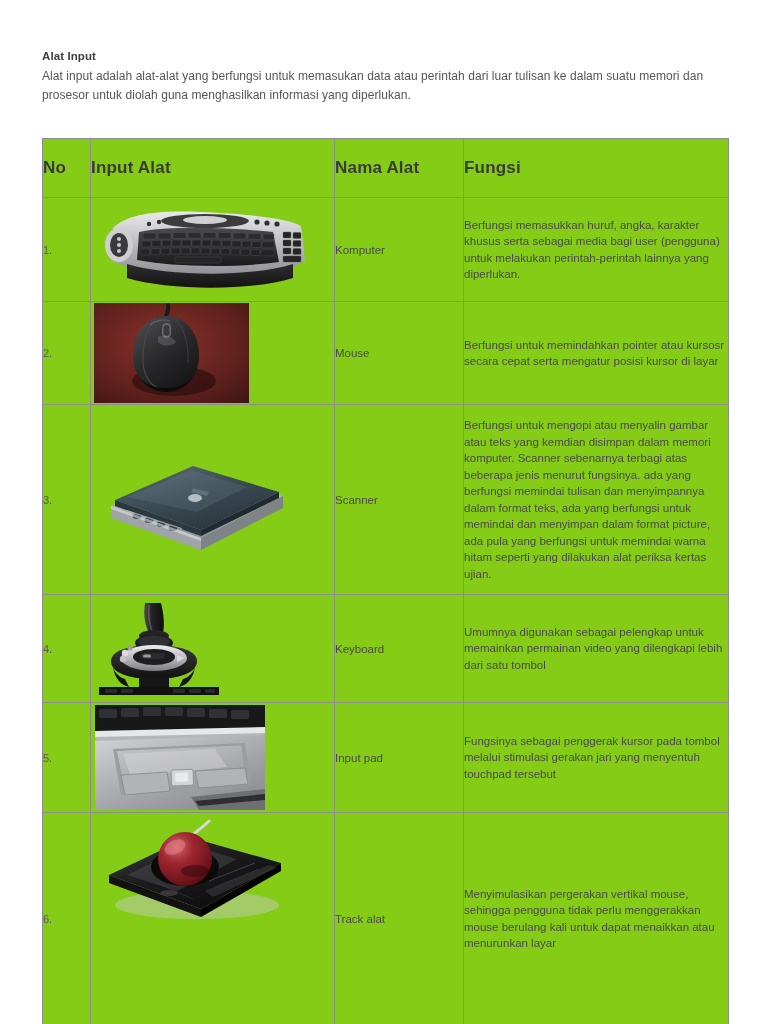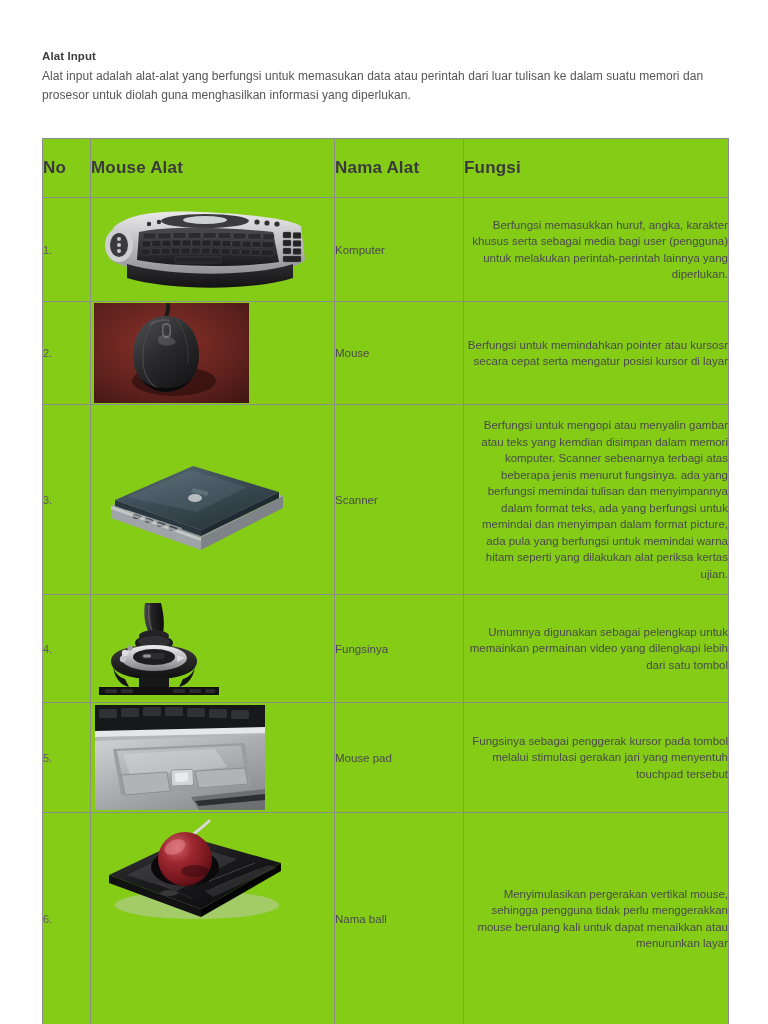--- a/index.html
+++ b/index.html
@@ -96,21 +96,20 @@
     color: #4a4a4a;
     padding-left: 7px;
     vertical-align: middle;
   }
   .cell-fn {
     font-size: 11.5px;
     color: #4a4a4a;
     line-height: 16.5px;
     padding: 0 6px 0 7px;
     vertical-align: middle;
-    text-align: right;
   }
   .cell-img {
     padding: 0;
     vertical-align: middle;
     overflow: hidden;
   }
   .img-wrap {
     position: relative;
     width: 100%;
     display: block;
@@ -135,21 +134,21 @@
 
   <div class="intro">
     <div class="intro-title">Alat Input</div>
     <div class="intro-body">Alat input adalah alat-alat yang berfungsi untuk memasukan data atau perintah dari luar tulisan ke dalam suatu memori dan prosesor untuk diolah guna menghasilkan informasi yang diperlukan.</div>
   </div>
 
   <table class="tbl">
     <thead>
       <tr>
         <th class="c-no hd-pad">No</th>
-        <th class="c-img hd-pad-l">Mouse Alat</th>
+        <th class="c-img hd-pad-l">Input Alat</th>
         <th class="c-name hd-pad-l">Nama Alat</th>
         <th class="c-fn hd-pad-l">Fungsi</th>
       </tr>
     </thead>
     <tbody>
 
       <tr style="height:104px;">
         <td class="cell-no">1.</td>
         <td class="cell-img">
           <div class="img-wrap">
@@ -391,21 +390,21 @@
               <g fill="#2a2a2c">
                 <rect x="6" y="86" width="12" height="4" rx="1"></rect>
                 <rect x="22" y="86" width="12" height="4" rx="1"></rect>
                 <rect x="74" y="86" width="12" height="4" rx="1"></rect>
                 <rect x="90" y="86" width="12" height="4" rx="1"></rect>
                 <rect x="106" y="86" width="10" height="4" rx="1"></rect>
               </g>
             </svg>
           </div>
         </td>
-        <td class="cell-name">Fungsinya</td>
+        <td class="cell-name">Keyboard</td>
         <td class="cell-fn">Umumnya digunakan sebagai pelengkap untuk memainkan permainan video yang dilengkapi lebih dari satu tombol</td>
       </tr>
 
       <tr style="height:110px;">
         <td class="cell-no">5.</td>
         <td class="cell-img">
           <div class="img-wrap">
             <svg class="art tp-box" viewBox="0 0 170 105">
               <defs>
                 <linearGradient id="tpDeck" x1="0.1" y1="0" x2="0.9" y2="1">
@@ -444,21 +443,21 @@
               <path d="M100 66 L150 63 L153 79 L104 83 Z" fill="#b2b3b6" stroke="#85868a" stroke-width="0.8"></path>
 
               <rect x="76" y="65" width="22" height="16" rx="2" fill="#d3d4d7" stroke="#8a8b8f" stroke-width="0.8" transform="rotate(-2 76 65)"></rect>
               <rect x="80" y="68" width="13" height="9" rx="1.5" fill="#e9eaec" transform="rotate(-2 80 68)"></rect>
 
               <path d="M96 92 L170 84 L170 105 L104 105 Z" fill="#6e6f72"></path>
               <path d="M100 96 L170 89 L170 95 L104 101 Z" fill="#2d2e30"></path>
             </svg>
           </div>
         </td>
-        <td class="cell-name">Mouse pad</td>
+        <td class="cell-name">Input pad</td>
         <td class="cell-fn">Fungsinya sebagai penggerak kursor pada  tombol melalui stimulasi gerakan jari  yang menyentuh touchpad tersebut</td>
       </tr>
 
       <tr style="height:212px;">
         <td class="cell-no">6.</td>
         <td class="cell-img" style="vertical-align:top; padding-top:6px;">
           <div class="img-wrap">
             <svg class="art tb-box" viewBox="0 0 196 104">
               <defs>
                 <linearGradient id="tbBase" x1="0.1" y1="0" x2="0.9" y2="1">
@@ -497,20 +496,20 @@
               <ellipse cx="98" cy="52" rx="14" ry="6" fill="#2c0709" opacity="0.5"></ellipse>
 
               <path d="M112 62 L158 44" stroke="#6a6a6e" stroke-width="1" opacity="0.5"></path>
               <path d="M118 68 L162 50" stroke="#5a5a5e" stroke-width="0.8" opacity="0.4"></path>
               <path d="M60 64 L96 80" stroke="#55555a" stroke-width="0.8" opacity="0.4"></path>
 
               <ellipse cx="72" cy="74" rx="9" ry="3" fill="#4e4e52" opacity="0.6"></ellipse>
             </svg>
           </div>
         </td>
-        <td class="cell-name">Nama ball</td>
+        <td class="cell-name">Track alat</td>
         <td class="cell-fn">Menyimulasikan pergerakan vertikal  mouse, sehingga pengguna tidak perlu  menggerakkan mouse berulang kali untuk  dapat menaikkan atau menurunkan layar</td>
       </tr>
 
     </tbody>
   </table>
 
 </div>
 
 </body></html>

